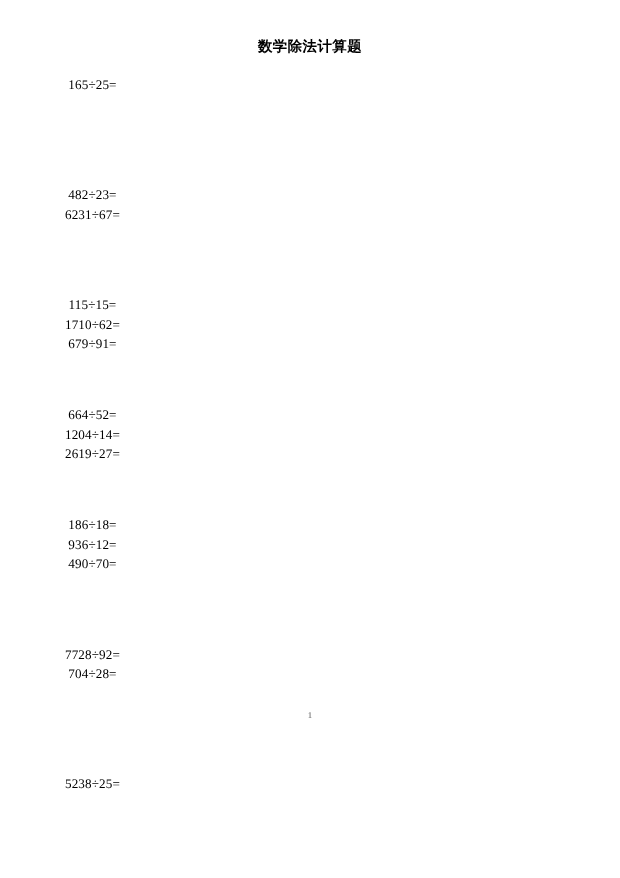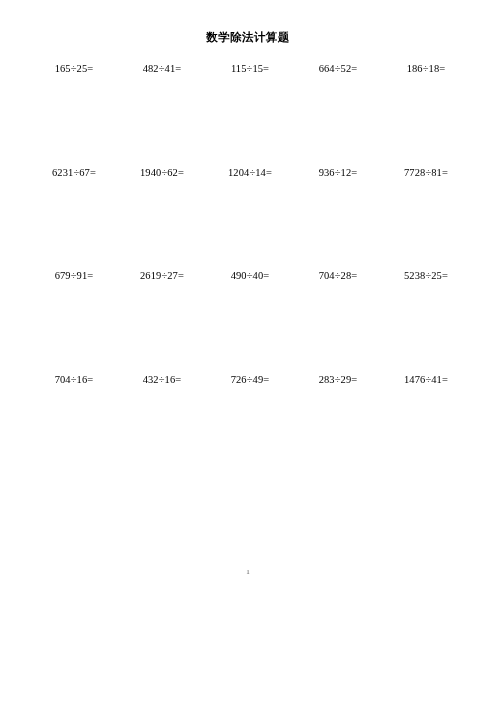--- a/index.html
+++ b/index.html
@@ -33,21 +33,21 @@
     font-family: "Liberation Serif", "DejaVu Serif", serif;
   }
   .problem-grid {
     position: absolute;
     top: 62px;
     left: 30px;
     width: 440px;
   }
   .problem-row {
     display: flex;
-    flex-direction: row;
+    flex-direction: column;
     align-items: flex-start;
     justify-content: space-between;
     height: 103.5px;
   }
   .problem-cell {
     flex: 0 0 88px;
     width: 88px;
     text-align: center;
     font-size: 10.5px;
     line-height: 14px;
@@ -70,49 +70,42 @@
 <body>
 
 <div class="page">
 
   <div class="worksheet-title">数学除法计算题</div>
 
   <div class="problem-grid">
 
     <div class="problem-row">
       <div class="problem-cell">165÷25=</div>
-      <div class="problem-cell">482÷41=</div>
+      <div class="problem-cell">482÷23=</div>
       <div class="problem-cell">115÷15=</div>
       <div class="problem-cell">664÷52=</div>
       <div class="problem-cell">186÷18=</div>
     </div>
 
     <div class="problem-row">
       <div class="problem-cell">6231÷67=</div>
-      <div class="problem-cell">1940÷62=</div>
+      <div class="problem-cell">1710÷62=</div>
       <div class="problem-cell">1204÷14=</div>
       <div class="problem-cell">936÷12=</div>
-      <div class="problem-cell">7728÷81=</div>
+      <div class="problem-cell">7728÷92=</div>
     </div>
 
 
     <div class="problem-row">
       <div class="problem-cell">679÷91=</div>
       <div class="problem-cell">2619÷27=</div>
-      <div class="problem-cell">490÷40=</div>
+      <div class="problem-cell">490÷70=</div>
       <div class="problem-cell">704÷28=</div>
       <div class="problem-cell">5238÷25=</div>
     </div>
 
 
-    <div class="problem-row">
-      <div class="problem-cell">704÷16=</div>
-      <div class="problem-cell">432÷16=</div>
-      <div class="problem-cell">726÷49=</div>
-      <div class="problem-cell">283÷29=</div>
-      <div class="problem-cell">1476÷41=</div>
-    </div>
 
   </div>
 
   <div class="page-number">1</div>
 
 </div>
 
 </body></html>

